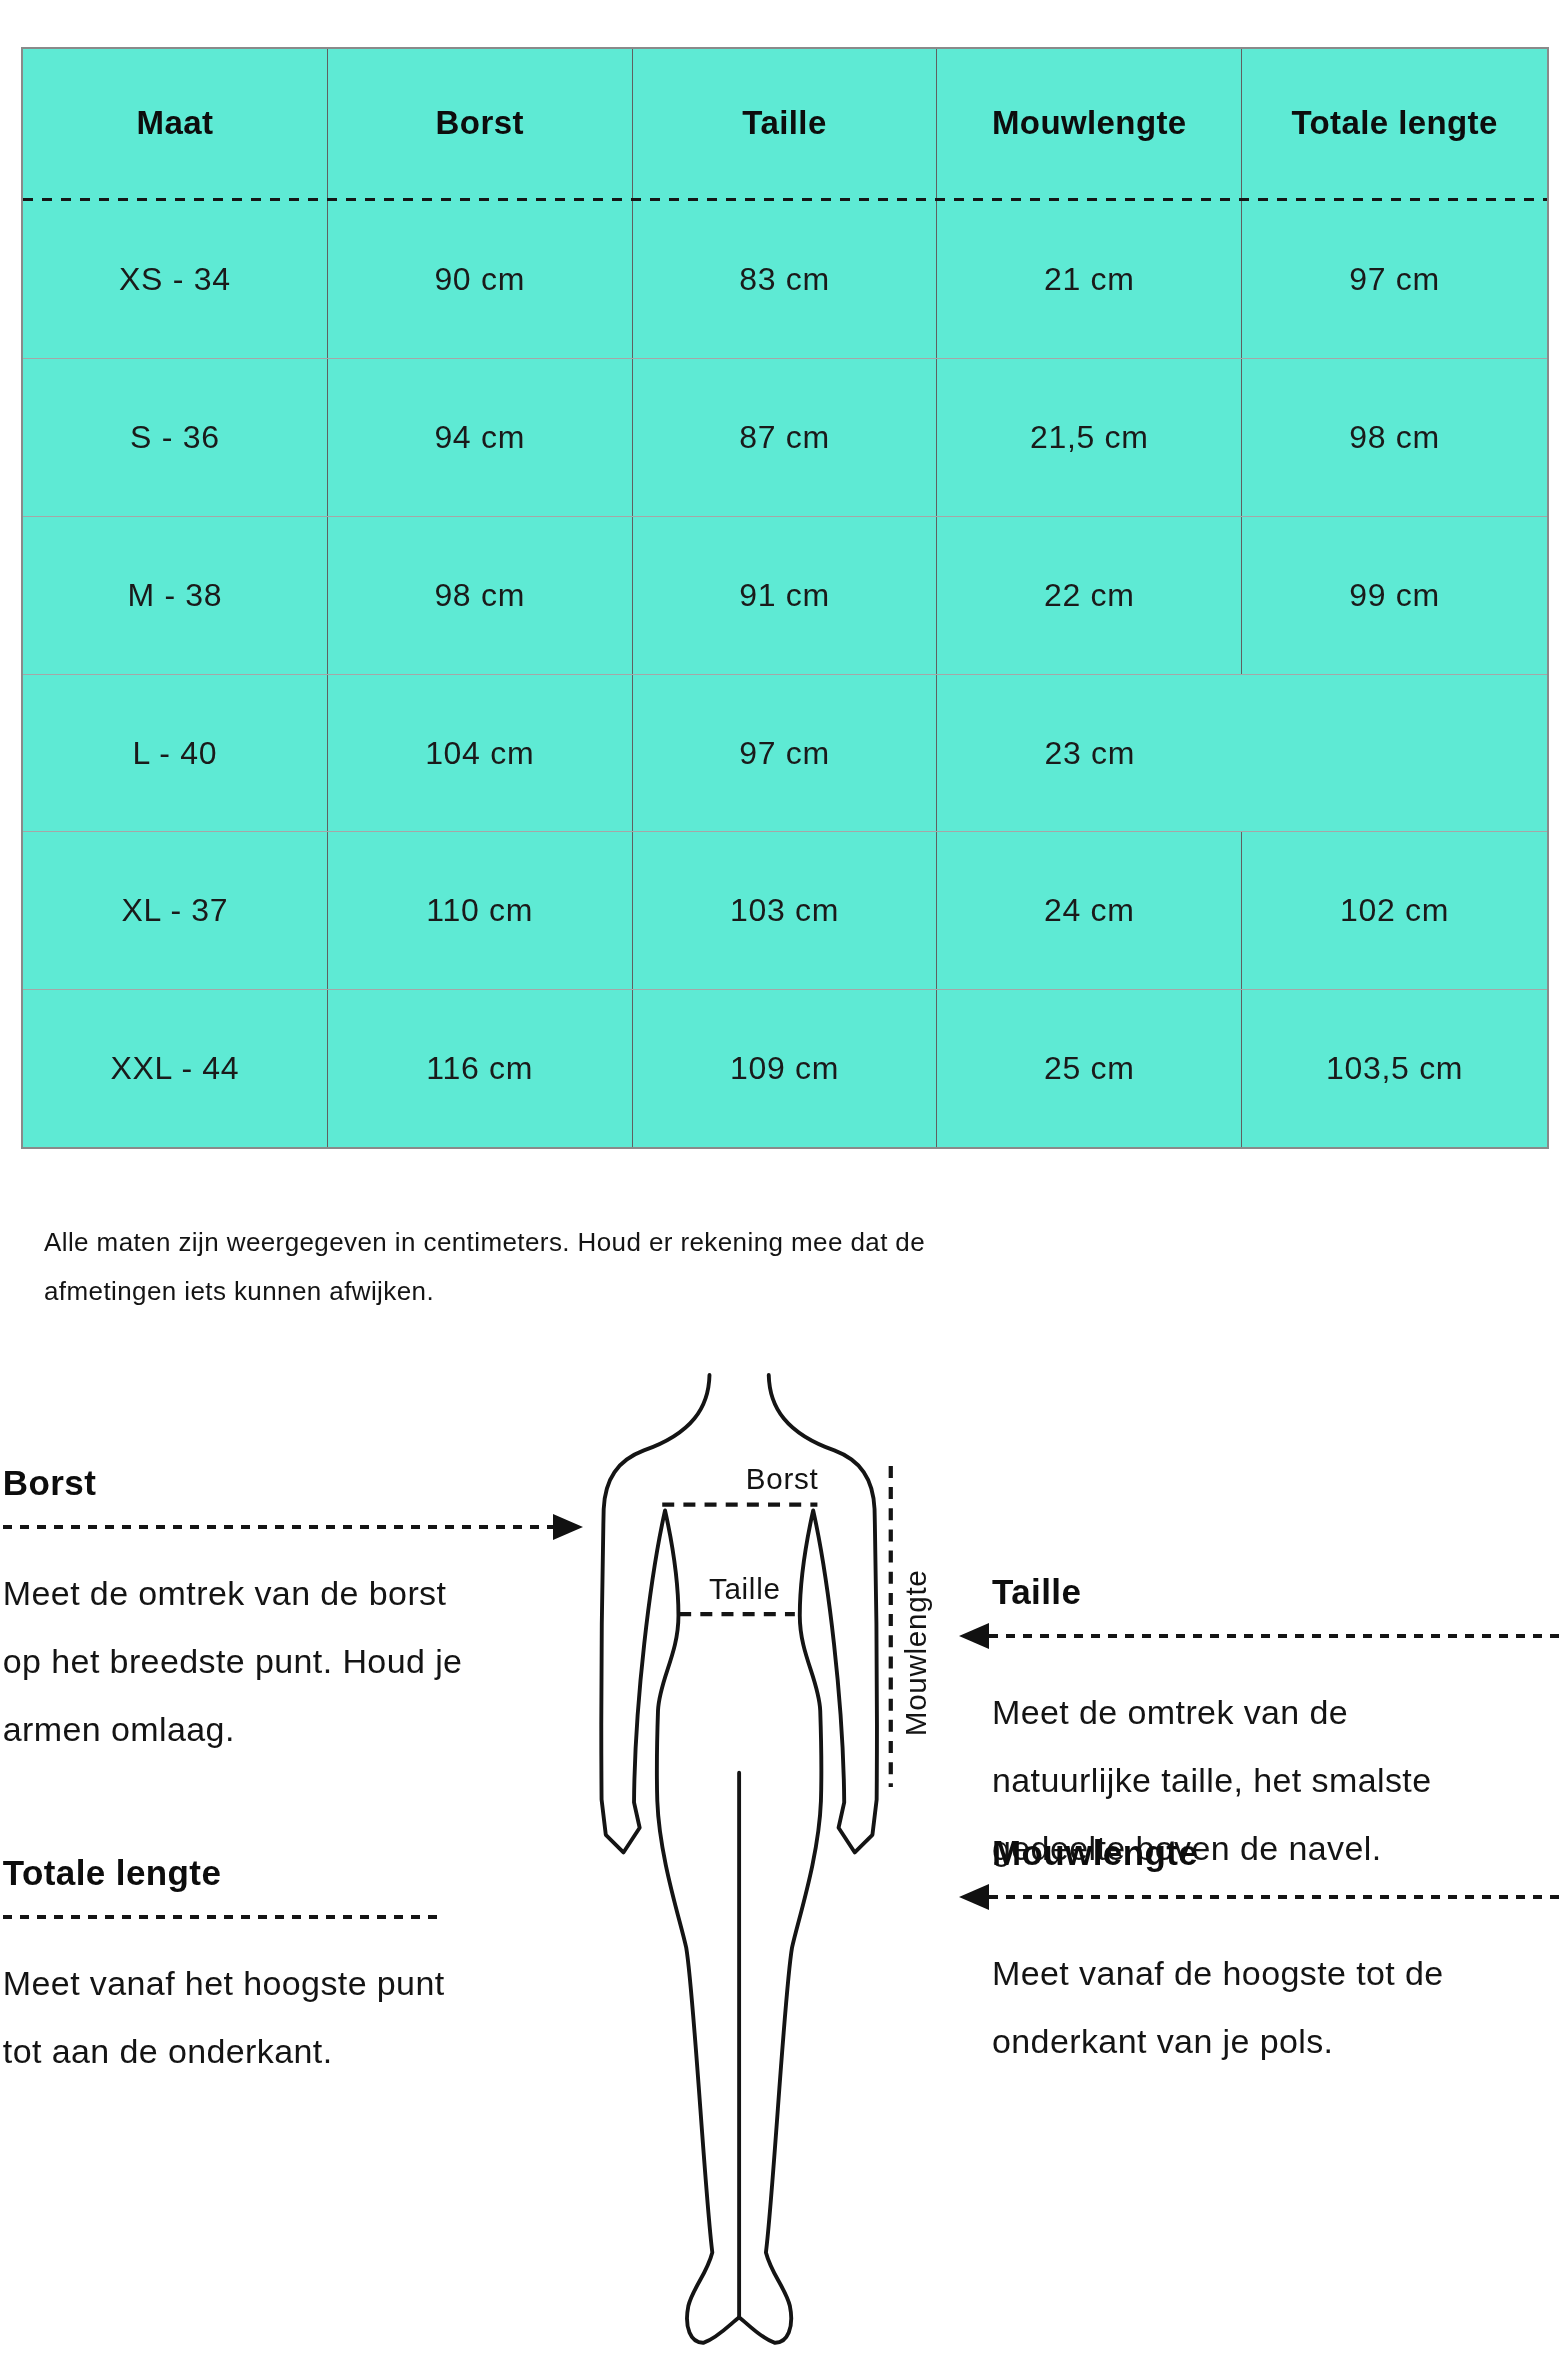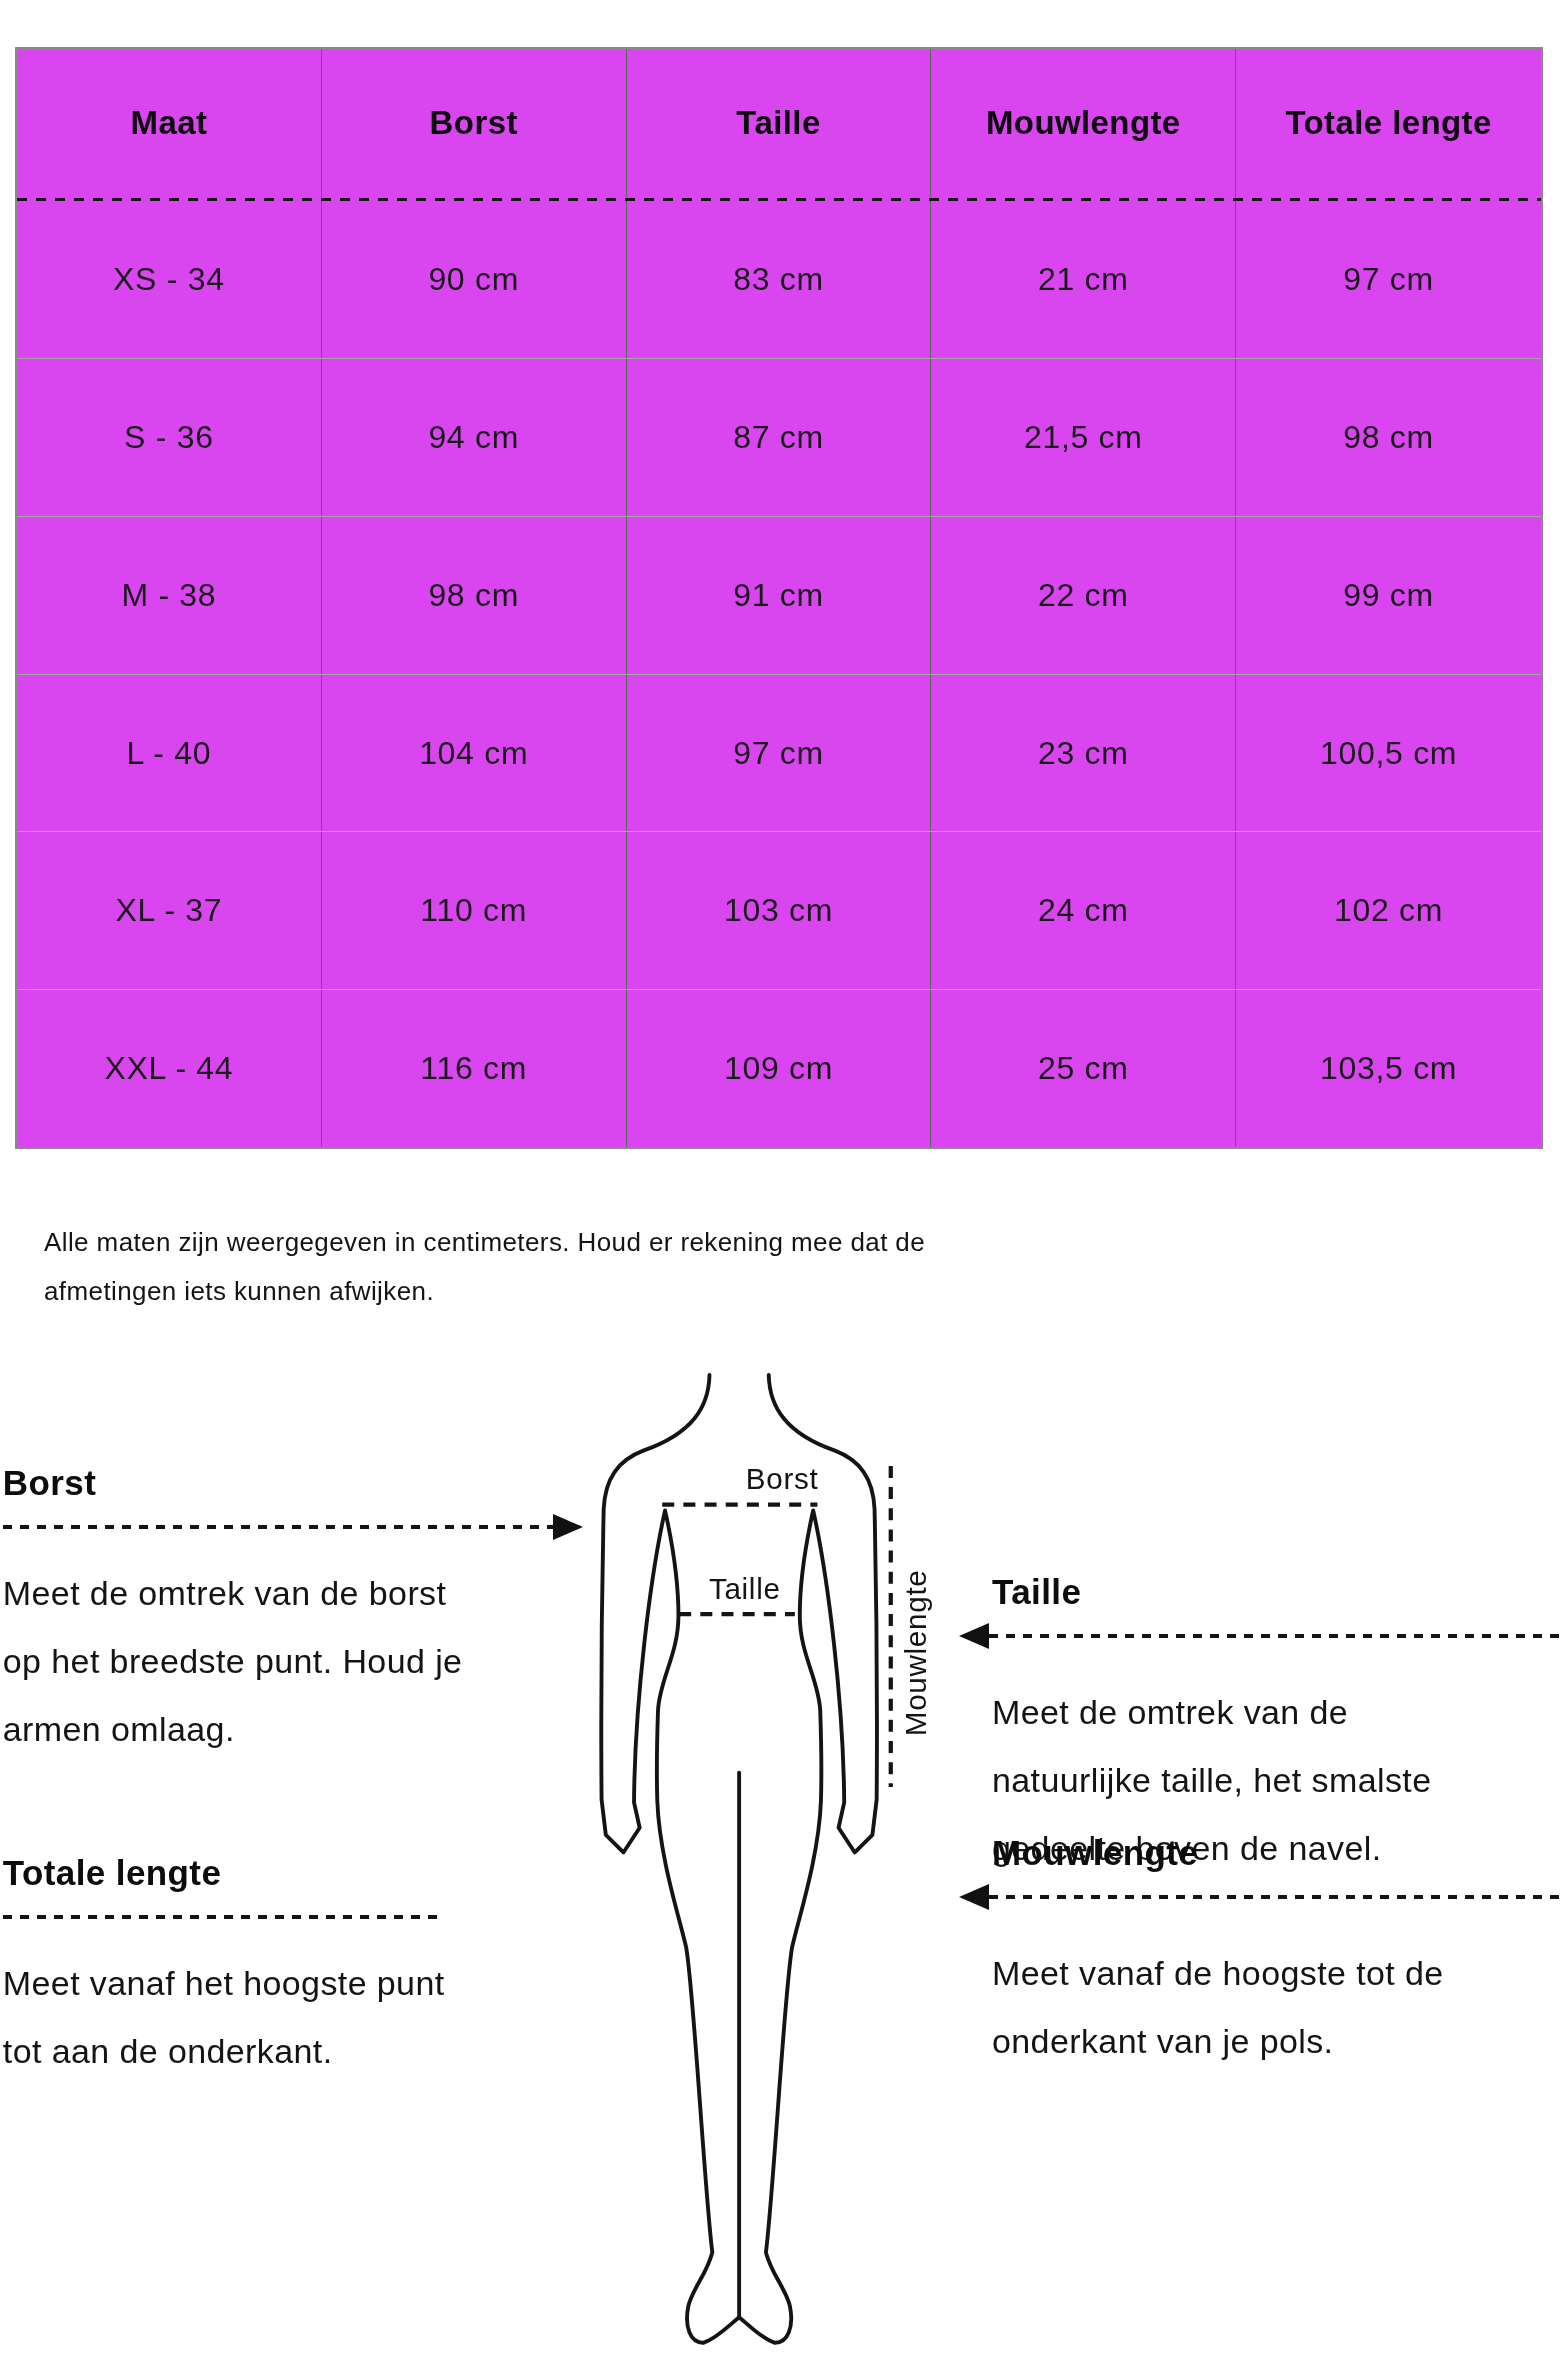--- a/index.html
+++ b/index.html
@@ -4,22 +4,22 @@
 <style>
   html,body{margin:0;padding:0;background:#ffffff;}
   body{
     width:1563px;height:2354px;position:relative;overflow:hidden;
     font-family:"Liberation Sans",sans-serif;color:#141414;
     -webkit-font-smoothing:antialiased;
   }
 
   
   .size-table{
-    position:absolute;left:15px;top:47px;width:1528px;height:1102px;
-    border:2.1px solid #8a8a8a;box-sizing:border-box;background:#d946ef;
+    position:absolute;left:21px;top:47px;width:1528px;height:1102px;
+    border:2.1px solid #8a8a8a;box-sizing:border-box;background:#5eead4;
     display:flex;flex-direction:column;
   }
   .t-row{display:grid;grid-template-columns:repeat(5,1fr);}
   .t-head{height:149px;}
   .t-body-row{height:157px;border-top:1.4px solid #a6a6a6;}
   .t-body-row.first{border-top:none;}
   .t-cell{
     display:flex;align-items:center;justify-content:center;
     border-right:1.4px solid #606060;box-sizing:border-box;
     font-size:32px;letter-spacing:0.7px;color:#1a1a1a;
@@ -106,21 +106,20 @@
     <div class="t-cell">98 cm</div>
     <div class="t-cell">91 cm</div>
     <div class="t-cell">22 cm</div>
     <div class="t-cell">99 cm</div>
   </div>
   <div class="t-row t-body-row">
     <div class="t-cell">L - 40</div>
     <div class="t-cell">104 cm</div>
     <div class="t-cell">97 cm</div>
     <div class="t-cell">23 cm</div>
-    <div class="t-cell">100,5 cm</div>
   </div>
   <div class="t-row t-body-row">
     <div class="t-cell">XL - 37</div>
     <div class="t-cell">110 cm</div>
     <div class="t-cell">103 cm</div>
     <div class="t-cell">24 cm</div>
     <div class="t-cell">102 cm</div>
   </div>
   <div class="t-row t-body-row">
     <div class="t-cell">XXL - 44</div>

